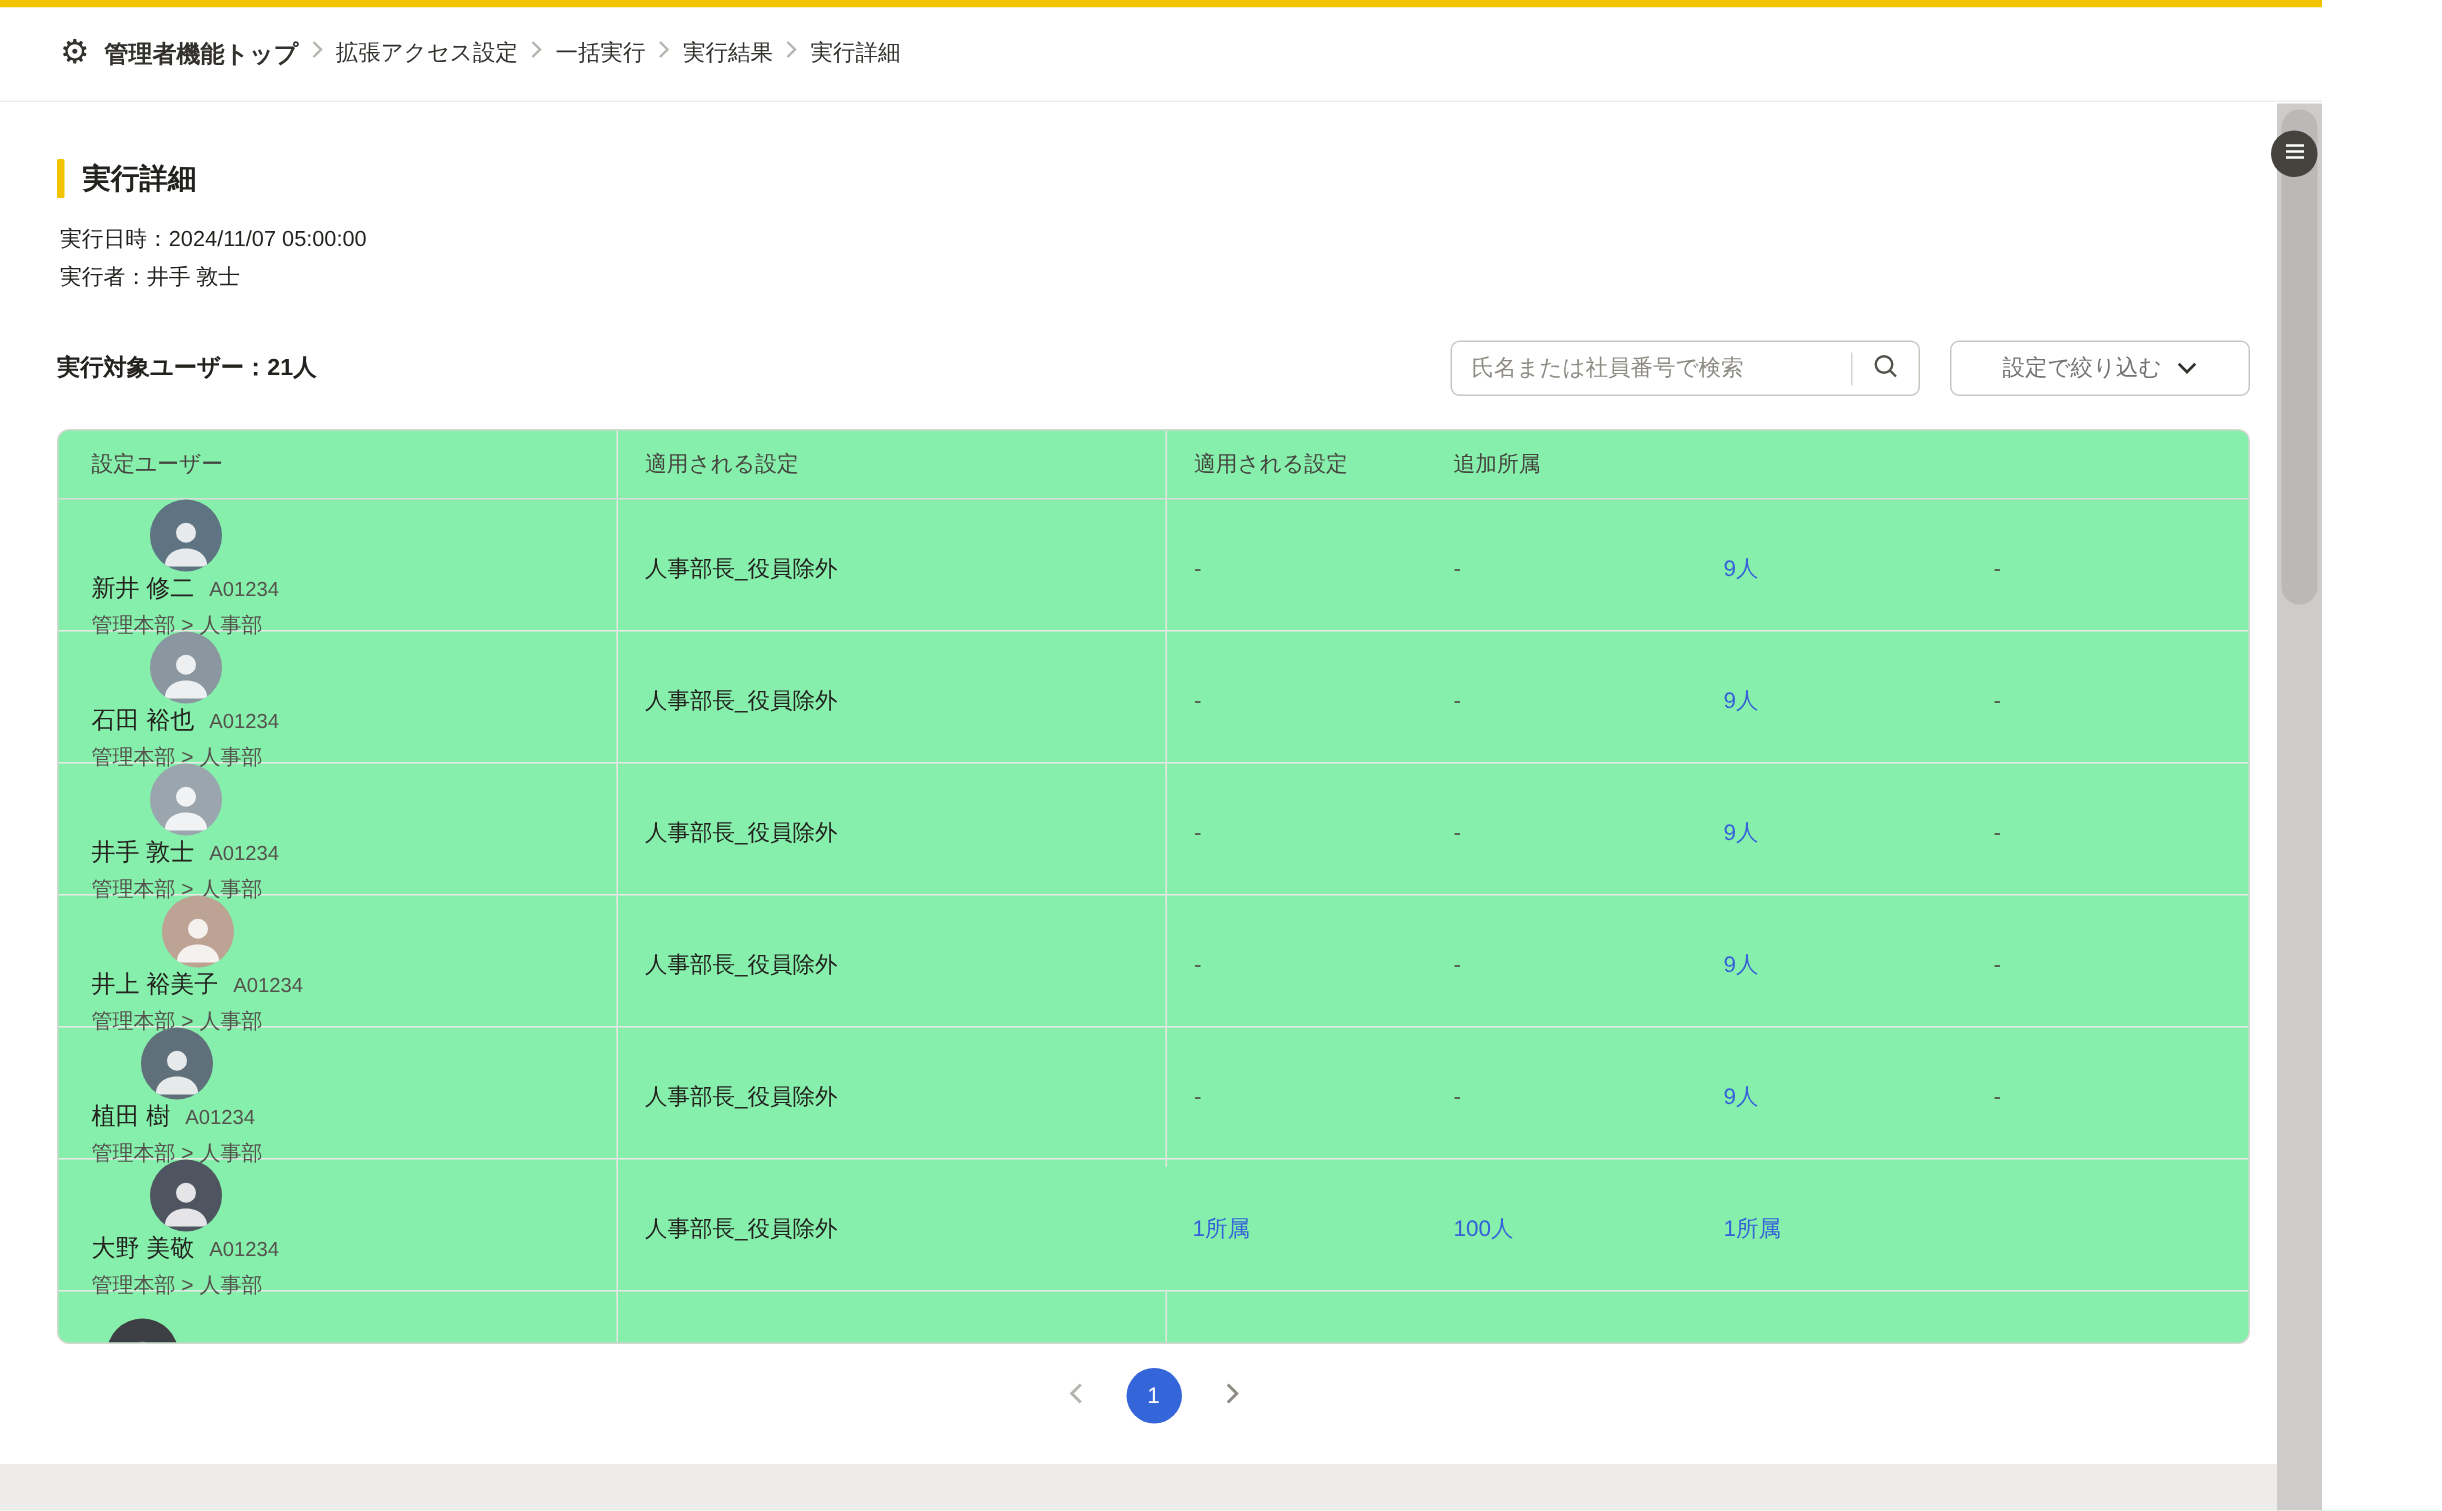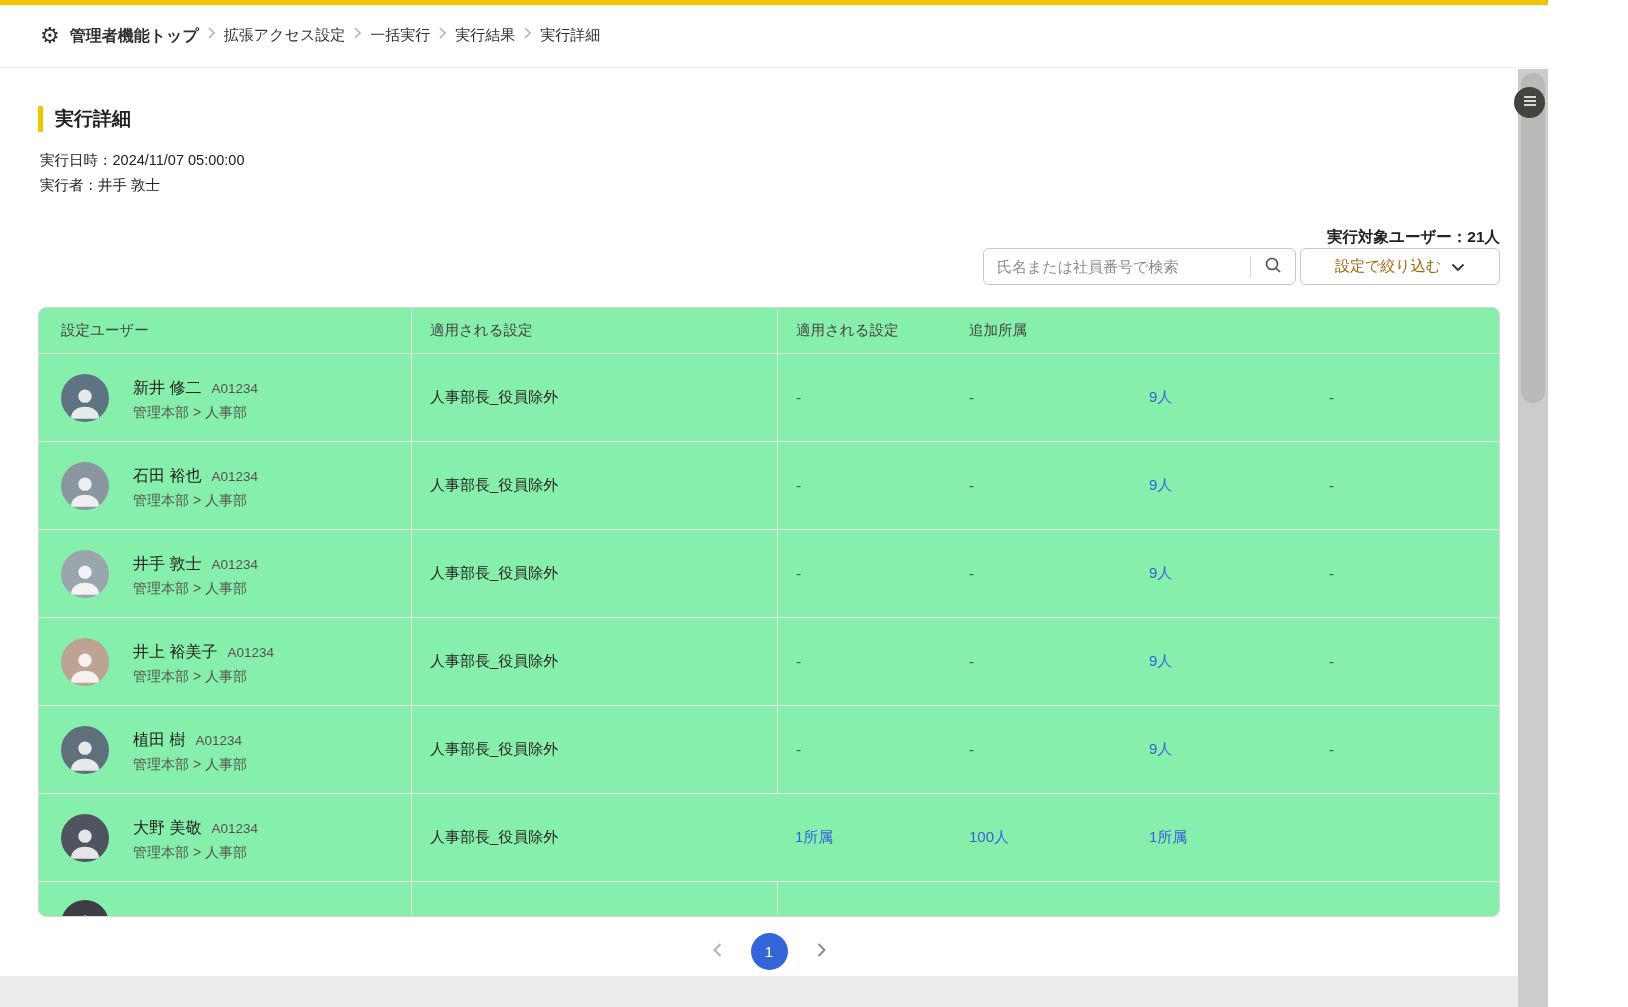--- a/index.html
+++ b/index.html
@@ -29,39 +29,39 @@
   .main { background:#fff; height:910px; position:relative; }
   .page-head { padding:38px 0 0 38px; }
   .page-title {
     display:flex; align-items:center; gap:12px;
     font-size:19px; font-weight:bold; color:#23221f;
   }
   .title-accent { width:5px; height:26px; background:#f2c400; border-radius:1px; }
   .meta { margin:16px 0 0 2px; font-size:14.5px; color:#23221f; line-height:1.7; }
 
   .toolbar {
-    display:flex; align-items:flex-end; margin:30px 48px 0 38px;flex-direction:column;
+    display:flex; align-items:center; margin:30px 48px 0 38px;
   }
   .target-label { font-size:15.5px; font-weight:bold; color:#23221f; }
-  .toolbar-right { margin-left:auto; display:flex; gap:4px; }
+  .toolbar-right { margin-left:auto; display:flex; gap:20px; }
   .searchbox {
     width:313px; height:37px; border:1px solid #c9c7c2; border-radius:6px;
     display:flex; align-items:center; background:#fff; overflow:hidden;
   }
   .searchbox input {
     border:none; outline:none; flex:1; height:100%; padding:0 10px 0 13px;
     font-size:15px; color:#23221f; font-family:inherit; background:transparent;
   }
   .searchbox input::placeholder { color:#8e8b85; }
   .search-divider { width:1px; height:22px; background:#d8d6d1; }
   .search-btn { width:44px; height:100%; display:flex; align-items:center; justify-content:center; cursor:pointer; background:transparent; border:none; }
   .filter-btn {
     min-width:200px; height:37px; border:1px solid #c9c7c2; border-radius:6px; background:#fff;
     display:flex; align-items:center; justify-content:center; gap:10px;
-    font-size:15px; color:#a16207; font-family:inherit; cursor:pointer; padding:0 16px;
+    font-size:15px; color:#737373; font-family:inherit; cursor:pointer; padding:0 16px;
   }
 
   
   .table-card {
     margin:22px 48px 0 38px; width:1462px;
     border:1px solid #d8d6d1; border-radius:8px; background:#86efac;
     overflow:hidden; height:610px;
   }
   .t-row {
     display:grid; grid-template-columns:372px 366px 174px 180px 180px 1fr;
@@ -71,21 +71,21 @@
   .t-head .t-cell { font-size:14.5px; color:#45433e; font-weight:normal; }
   .t-cell { padding-left:18px; height:100%; display:flex; align-items:center; }
   .t-cell.col-user { padding-left:22px; }
   .t-cell.col-setting { border-left:1px solid #e7e5e2; }
   .t-cell.col-add-m { border-left:1px solid #e7e5e2; }
   .t-body-row { height:88px; border-bottom:1px solid #eceae7; }
   .t-body-row:last-child { border-bottom:none; }
   .t-body-row.partial { height:34px; border-bottom:none; overflow:hidden; align-items:start; }
   .t-body-row.partial .t-cell { align-items:flex-start; padding-top:18px; height:34px; }
 
-  .user-cell { display:flex; align-items:flex-end; gap:24px; }
+  .user-cell { display:flex; align-items:center; gap:1px;flex-direction:column; }
   .avatar {
     width:48px; height:48px; border-radius:50%; flex:0 0 48px;
     display:flex; align-items:flex-end; justify-content:center; overflow:hidden;
   }
   .avatar svg { width:40px; height:40px; display:block; }
   .user-lines { display:flex; flex-direction:column; gap:5px; }
   .user-top { display:flex; align-items:baseline; gap:10px; }
   .user-name { font-size:16px; color:#23221f; }
   .user-id { font-size:13.5px; color:#55534e; }
   .user-dept { font-size:14px; color:#55534e; }

